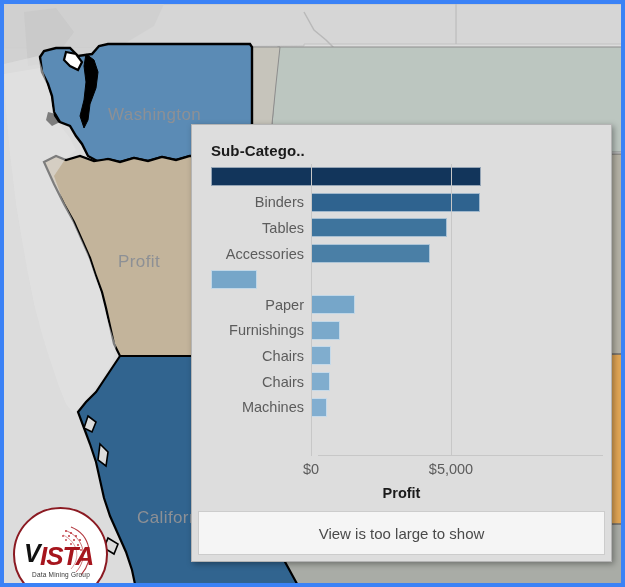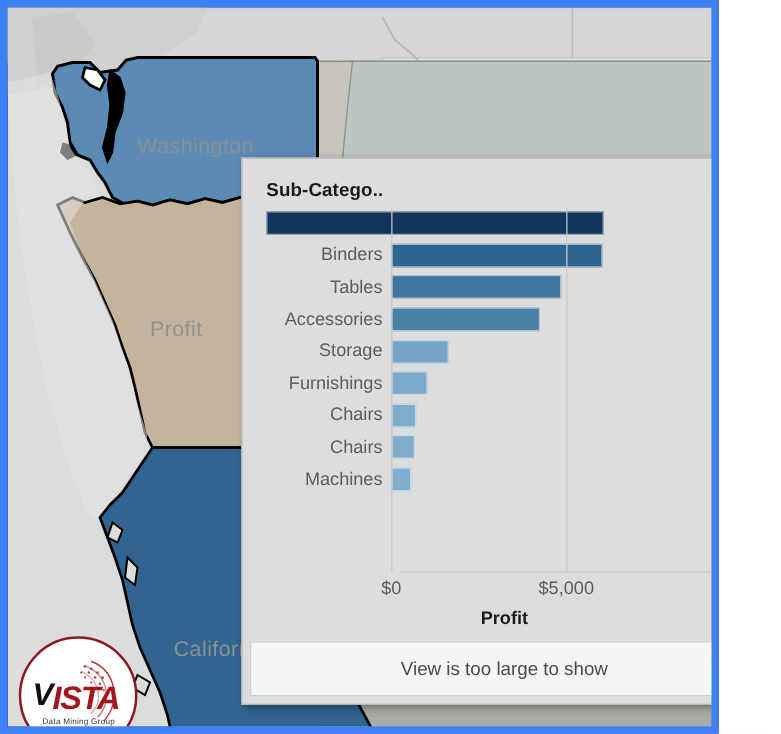--- a/index.html
+++ b/index.html
@@ -6,26 +6,26 @@
     margin: 0;
     padding: 0;
     background: #ffffff;
   }
   body {
     font-family: "Liberation Sans", sans-serif;
   }
 
   #screen {
     position: relative;
-    width: 575px;
+    width: 625px;
     height: 587px;
     overflow: hidden;
     box-sizing: border-box;
-    border: 6px solid #3b82f6;
-    background: #4c1d95;
+    border: 4px solid #3b82f6;
+    background: #0f172a;
   }
 
   
   .map-layer {
     position: absolute;
     inset: 0;
     overflow: hidden;
   }
   .map-svg { display: block; }
 
@@ -279,23 +279,28 @@
                 <div class="bar" style="width: 135.8px; background: rgb(62, 116, 157);"></div>
               </div>
             </div>
             <div class="row">
               <div class="row-label">Accessories</div>
               <div class="bar-cell">
                 <div class="bar" style="width: 119px; background: rgb(74, 127, 166);"></div>
               </div>
             </div>
             <div class="row">
-              <div class="row-label">Storage</div>
               <div class="bar-cell">
                 <div class="bar" style="width: 45.92px; background: rgb(118, 166, 201);"></div>
+              </div>
+            </div>
+            <div class="row">
+              <div class="row-label">Paper</div>
+              <div class="bar-cell">
+                <div class="bar" style="width: 43.96px; background: rgb(118, 166, 201);"></div>
               </div>
             </div>
             <div class="row">
               <div class="row-label">Furnishings</div>
               <div class="bar-cell">
                 <div class="bar" style="width: 29.4px; background: rgb(122, 169, 203);"></div>
               </div>
             </div>
             <div class="row">
               <div class="row-label">Chairs</div>

